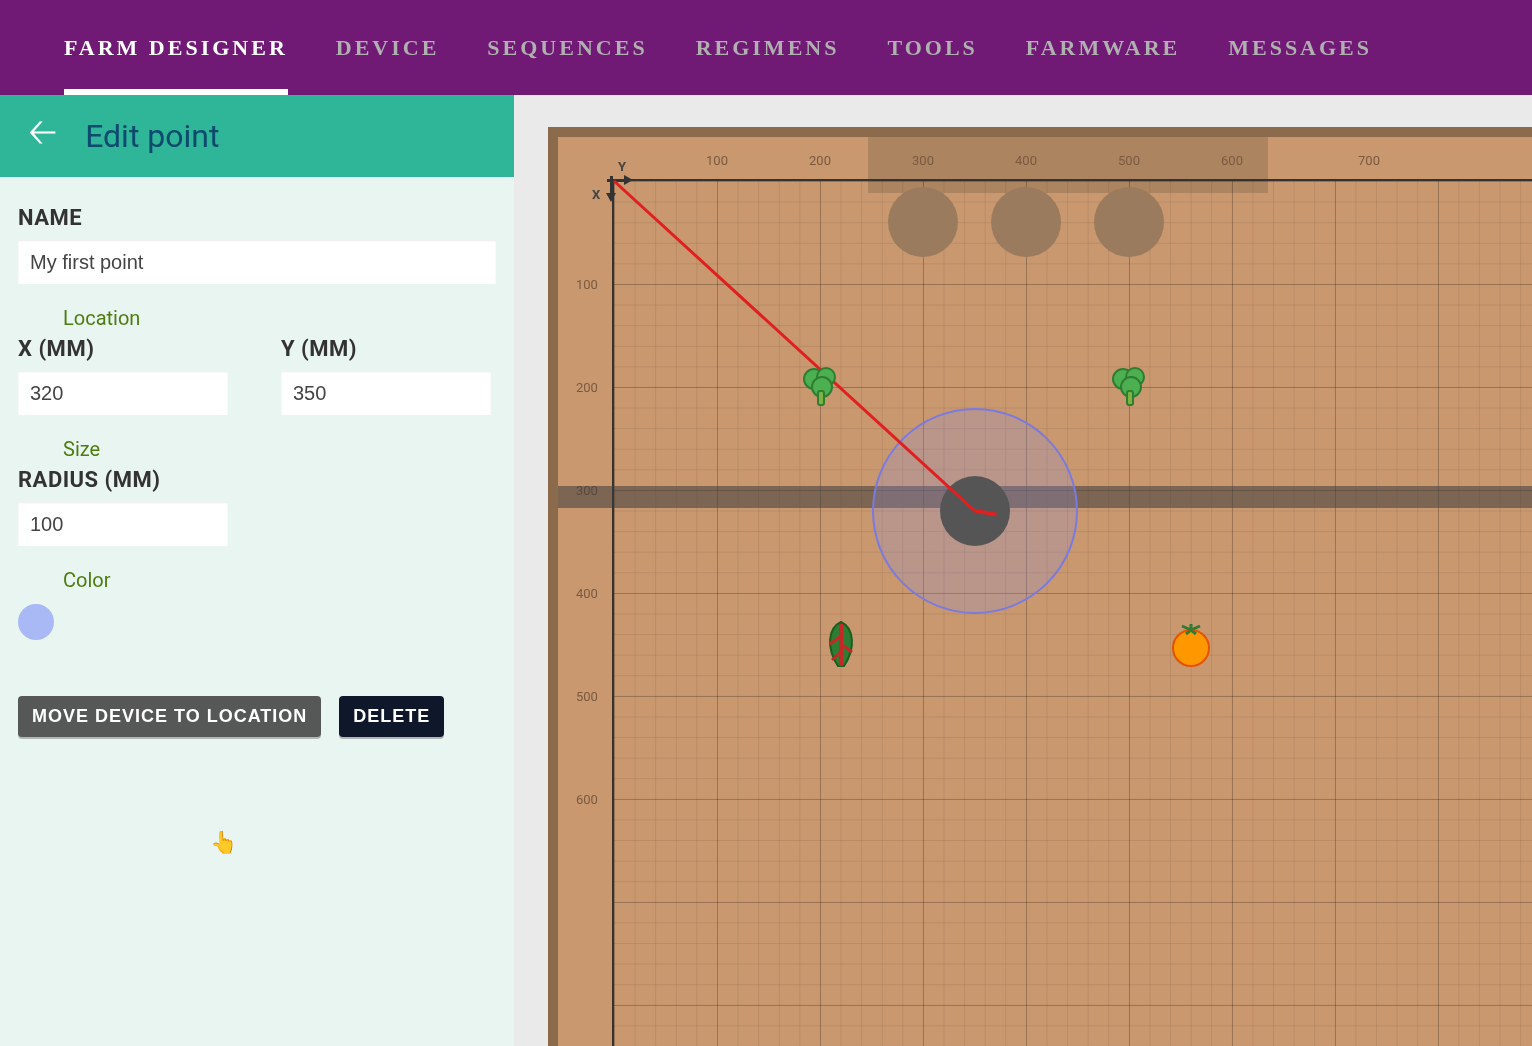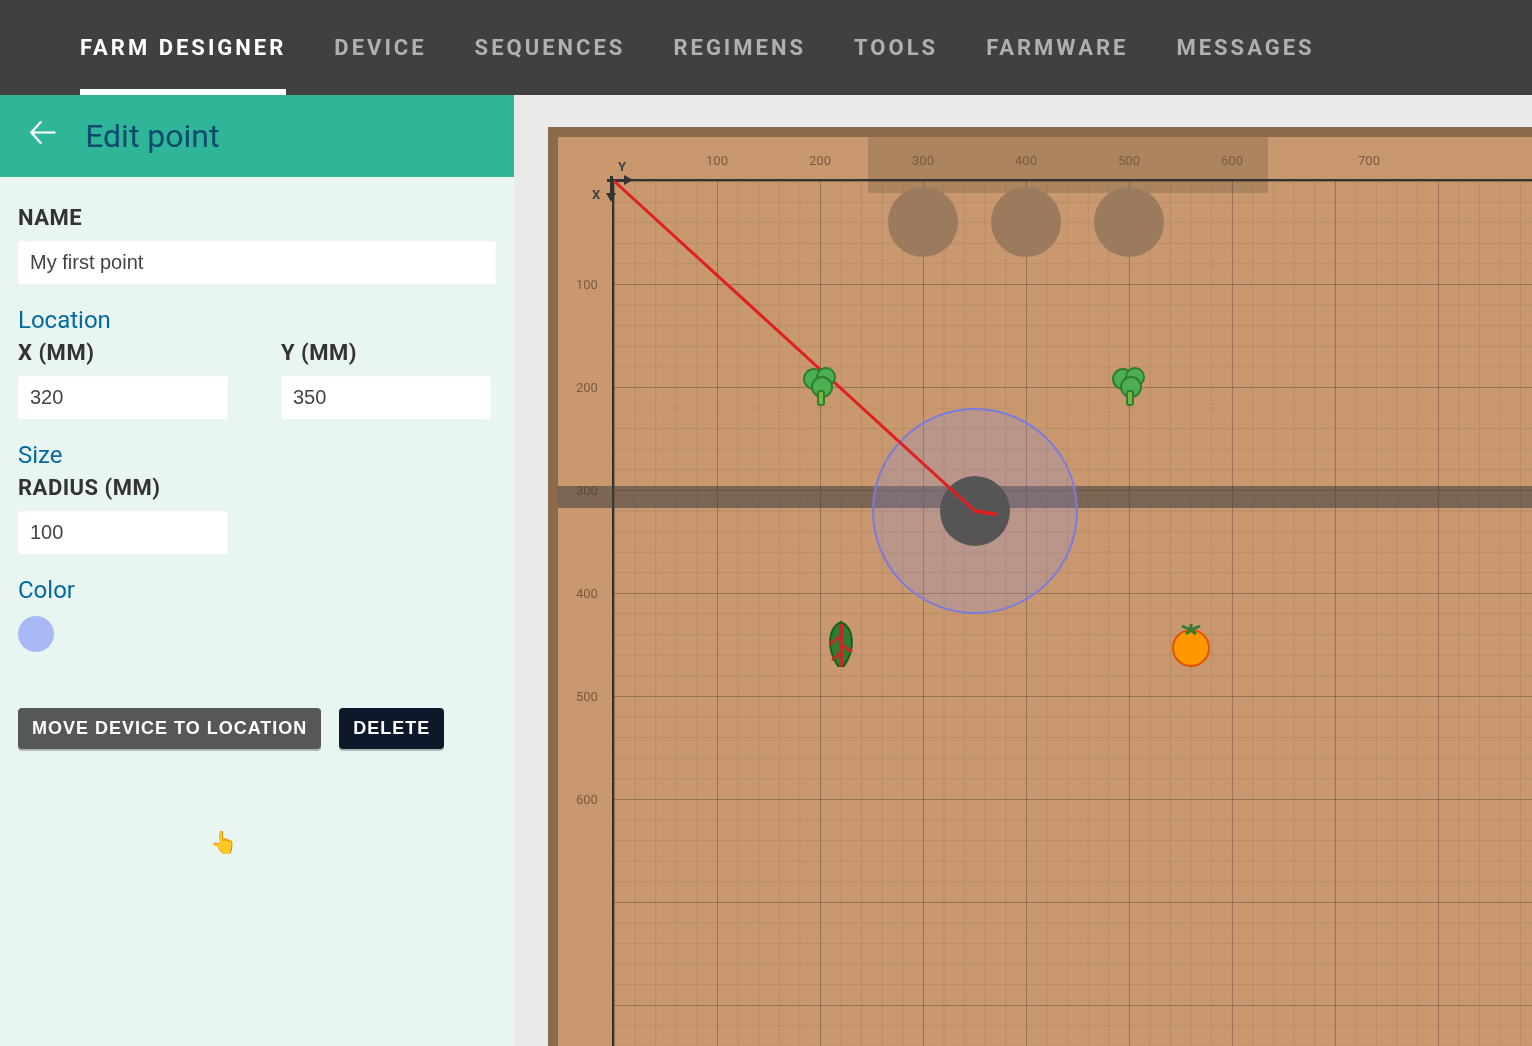--- a/index.html
+++ b/index.html
@@ -4,25 +4,26 @@
 <style>
 * { box-sizing: border-box; margin: 0; padding: 0; }
 body {
   font-family: -apple-system, BlinkMacSystemFont, "Segoe UI", Roboto, Helvetica, Arial, sans-serif;
   background: #f0f0f0;
   width: 1532px;
   height: 1046px;
   overflow: hidden;
 }
 .topnav {
-  background: #404040;
+  background: #701a75;
   height: 95px;
   display: flex;
   align-items: center;
-  padding: 0 30px 0 56px;
+  padding: 0 30px 0 40px;
+  font-family: Liberation Serif, serif;
 }
 .topnav a {
   color: #b0b0b0;
   font-weight: 700;
   font-size: 22px;
   letter-spacing: 3px;
   text-decoration: none;
   padding: 0 24px;
   height: 95px;
   display: flex;
@@ -75,23 +76,24 @@
   padding: 28px 18px;
 }
 .field-label-main {
   font-weight: 700;
   font-size: 22px;
   color: #333;
   letter-spacing: 0.5px;
   margin-bottom: 10px;
 }
 .field-label-sub {
-  font-size: 24px;
-  color: #0369a1;
+  font-size: 20px;
+  color: #4d7c0f;
   margin-bottom: 6px;
+  margin-left: 45px;
 }
 .text-input {
   width: 100%;
   height: 44px;
   border: none;
   background: #fff;
   font-size: 20px;
   padding: 0 12px;
   color: #444;
   box-shadow: 0 1px 2px rgba(0,0,0,0.08) inset;

